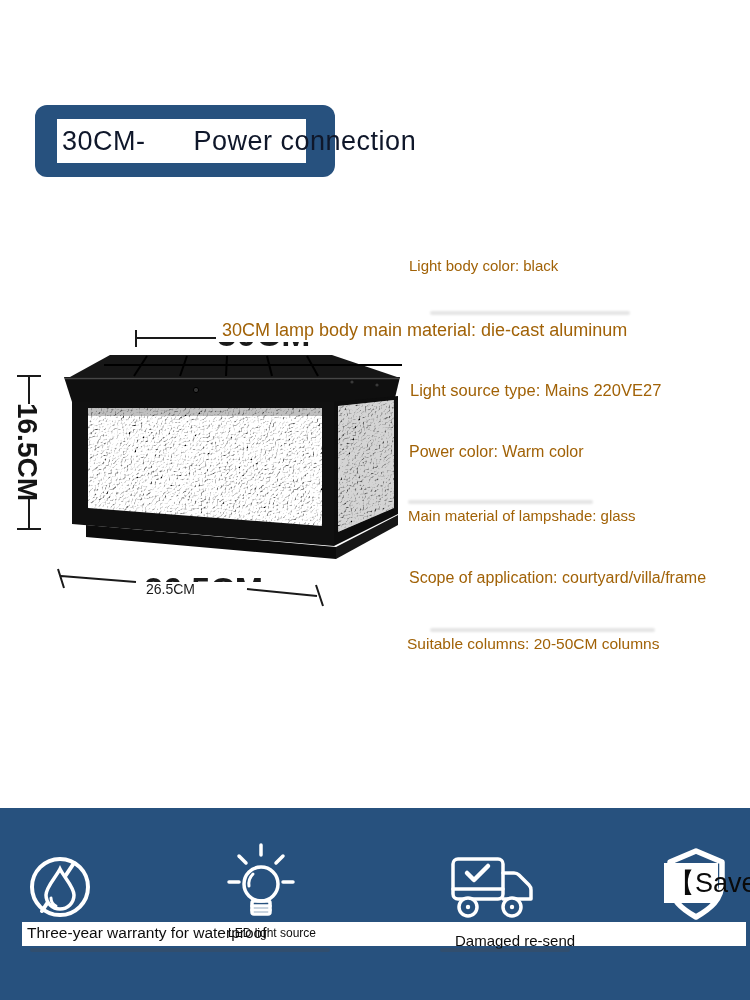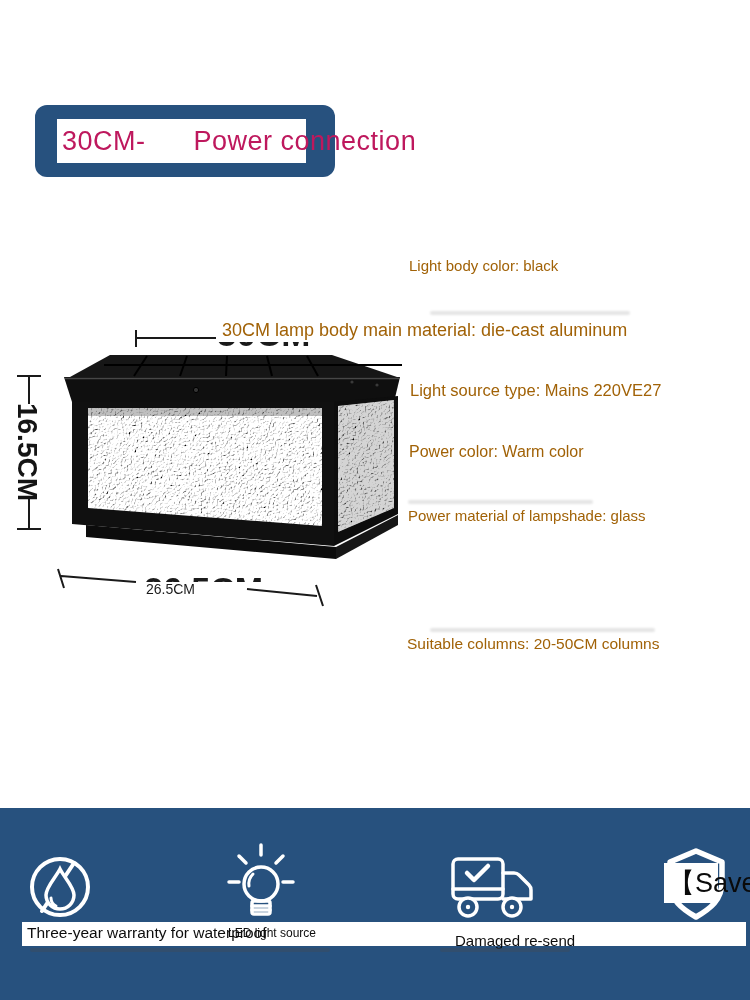--- a/index.html
+++ b/index.html
@@ -4,21 +4,21 @@
 <style>
   html,body{margin:0;padding:0;background:#fff;}
   .page{position:relative;width:750px;height:1000px;background:#ffffff;overflow:hidden;
         font-family:"Liberation Sans","DejaVu Sans",sans-serif;color:#111;}
   .abs{position:absolute;}
   :root{--theme-blue:#27517E;}
 
   
   .banner-bg{left:35px;top:105px;width:300px;height:72px;background:var(--theme-blue);border-radius:12px;}
   .banner-white{left:57px;top:119px;width:249px;height:44px;background:#ffffff;}
-  .banner-text{left:62px;top:105px;height:72px;line-height:72px;font-size:27px;color:#be185d;
+  .banner-text{left:62px;top:105px;height:72px;line-height:72px;font-size:27px;color:#0f172a;
                white-space:pre;letter-spacing:.5px;}
 
   
   .spec{white-space:nowrap;color:#a16207;}
 
   
   .dim-label-v{left:-27px;top:437px;width:108px;height:30px;line-height:30px;text-align:center;
                font-size:28px;font-weight:bold;color:#141414;transform:rotate(90deg);}
   .big-hidden{font-weight:bold;color:#1a1a1a;white-space:nowrap;}
   .big30{left:217px;top:314px;font-size:35px;clip-path:inset(28px 0 0 0);}
@@ -118,21 +118,22 @@
     <g>
       <polygon points="34,179 284,201 284,213 34,191" fill="#0c0c0c"></polygon>
       <polygon points="284,201 346,169 346,179 284,213" fill="#171717"></polygon>
     </g>
   </svg>
 
   <div class="abs spec" style="left:409px;top:257px;font-size:15px;">Light body color: black</div>
   <div class="abs spec" style="left:222px;top:320px;font-size:18px;">30CM lamp body main material: die-cast aluminum</div>
   <div class="abs spec" style="left:410px;top:381px;font-size:16.5px;">Light source type: Mains 220VE27</div>
   <div class="abs spec" style="left:409px;top:443px;font-size:16px;">Power color: Warm color</div>
-  <div class="abs spec" style="left:408px;top:507px;font-size:15px;">Power material of lampshade: glass</div>
+  <div class="abs spec" style="left:408px;top:507px;font-size:15px;">Main material of lampshade: glass</div>
+  <div class="abs spec" style="left:409px;top:569px;font-size:16px;">Scope of application: courtyard/villa/frame</div>
   <div class="abs spec" style="left:407px;top:635px;font-size:15.5px;">Suitable columns: 20-50CM columns</div>
 
   <div class="abs artifact" style="left:430px;top:311px;width:200px;"></div>
   <div class="abs artifact" style="left:408px;top:500px;width:185px;"></div>
   <div class="abs artifact" style="left:430px;top:628px;width:225px;"></div>
 
   <div class="abs footer">
 
     <svg class="abs" style="left:26px;top:45px;" width="68" height="68" viewBox="0 0 68 68">
       <g stroke="#ffffff" fill="none" stroke-linecap="round">

